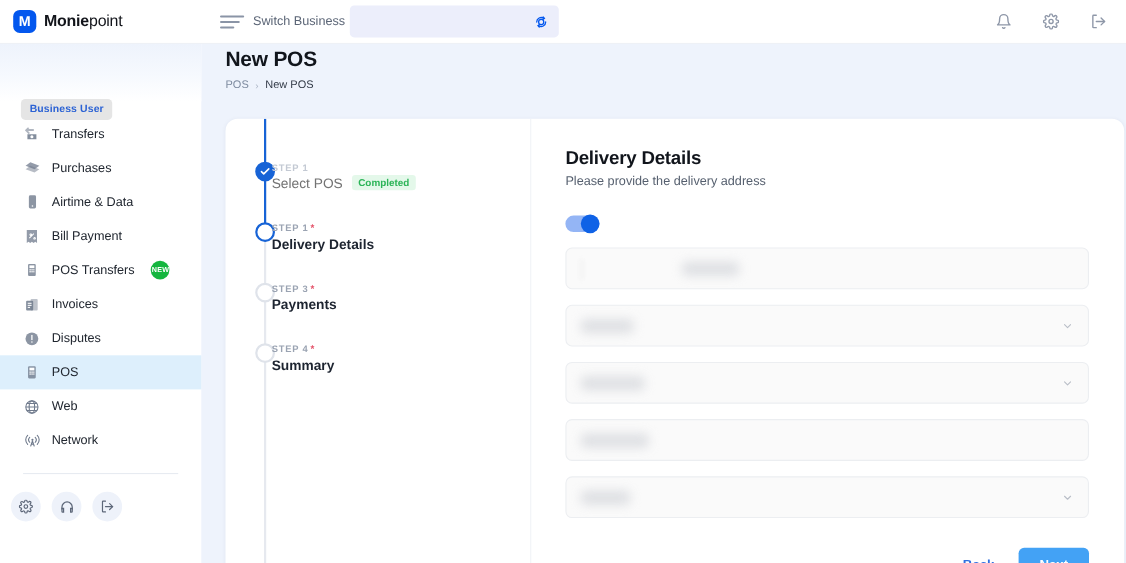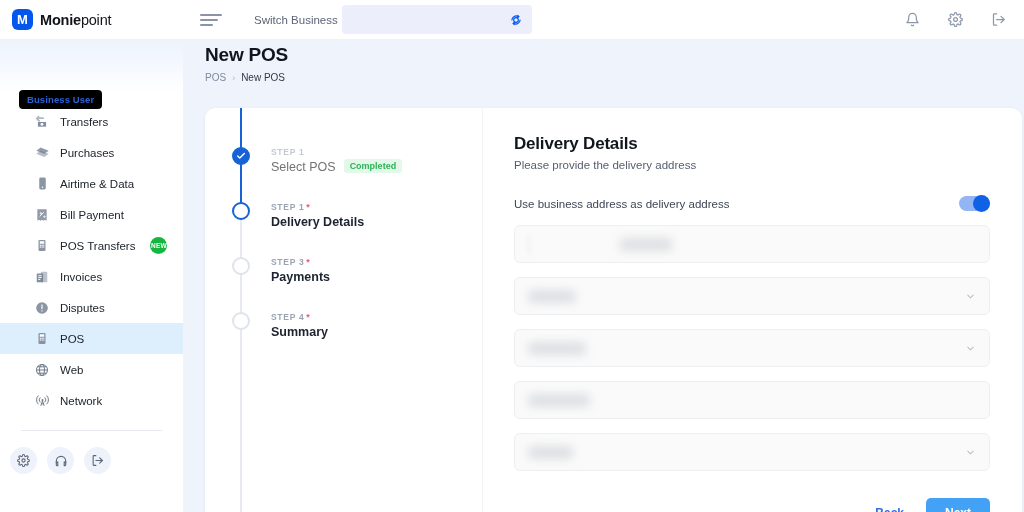--- a/index.html
+++ b/index.html
@@ -26,21 +26,21 @@
   .logo-text { font-size:14.5px; color:#12141a; letter-spacing:-0.2px; }
   .logo-text b { font-weight:bold; }
   .logo-text span { font-weight:normal; }
 
   .hamburger { margin-left:17px; width:22px; display:flex; flex-direction:column; gap:3px; cursor:pointer;}
   .hamburger i { display:block; height:2px; background:#8a94a6; border-radius:2px;}
   .hamburger i:nth-child(1){width:22px;}
   .hamburger i:nth-child(2){width:18px;}
   .hamburger i:nth-child(3){width:13px;}
 
-  .switch-biz { margin-left:32px; font-size:11.5px; color:#5b6576; white-space:nowrap; }
+  .switch-biz { margin-left:8px; font-size:11.5px; color:#5b6576; white-space:nowrap; }
   .biz-field {
     margin-left:4px; width:190px; height:29px; background:#eceefb;
     border-radius:4px; display:flex; align-items:center; justify-content:flex-end;
     padding-right:9px; cursor:pointer;
   }
   .biz-name { flex:1; font-size:11.5px; color:#6d7687; padding-left:10px;
               filter: blur(4px); opacity:0.25; }
   .swap-ic { color:#0357ee; display:flex; }
 
   .topbar-right { margin-left:auto; display:flex; align-items:center; gap:28px; padding-right:18px; }
@@ -52,27 +52,27 @@
     background:#ffffff; z-index: 15;
     display:flex; flex-direction:column;
   }
   .sb-fade {
     position:absolute; left:0; top:0; width:183px; height:52px;
     background:linear-gradient(180deg,#eef3fc 0%, #f6f9fe 55%, #ffffff 100%);
     pointer-events:none;
   }
   .badge-user {
     position:absolute; left:19px; top:50px;
-    background:#000000; color:#2b62d4; font-size:9.5px; font-weight:bold;
+    background:#e5e5e5; color:#2b62d4; font-size:9.5px; font-weight:bold;
     padding:4px 8px; border-radius:4px; letter-spacing:0.1px;
   }
   .nav-list { margin-top:66px; }
   .nav-item {
     height:31px; display:flex; align-items:center; gap:10px;
-    padding-left:34px; cursor:pointer; position:relative;
+    padding-left:21px; cursor:pointer; position:relative;
   }
   .nav-item.active { background:#ddeffc; }
   .nav-ic { width:16px; height:16px; display:flex; align-items:center; justify-content:center; color:#6f7a8c;}
   .nav-lbl { font-size:11.5px; color:#20262f; white-space:nowrap; }
   .nav-new {
     background:#15b63f; color:#fff; font-size:6.5px; font-weight:bold;
     border-radius:50%; width:17px; height:17px; line-height:17px;
     text-align:center; margin-left:5px; letter-spacing:0.2px;
   }
   .nav-section {
@@ -106,21 +106,21 @@
     position:absolute; left:35px; top:0; width:2px; height:420px; background:#e6e9ef;
   }
   .rail-done { position:absolute; left:35px; top:0; width:2px; height:105px; background:#1763d6; }
   .step { position:absolute; left:0; width:277px; display:flex; }
   .dot {
     position:absolute; left:27px; width:18px; height:18px; border-radius:50%;
     background:#fff; border:2px solid #dfe3ea; box-sizing:border-box;
   }
   .dot.done { background:#1763d6; border-color:#1763d6; display:flex; align-items:center; justify-content:center; }
   .dot.current { border-color:#1763d6; border-width:2px; }
-  .stxt { position:absolute; left:66px; }
+  .stxt { position:absolute; left:42px; }
   .s-num { font-size:8.5px; color:#9aa3b2; letter-spacing:0.7px; font-weight:bold; }
   .s-num.dim { color:#c3c9d3; }
   .s-req { color:#e5566d; font-size:9px; margin-left:2px; }
   .s-name { font-size:12.5px; color:#1d2430; font-weight:bold; margin-top:3px; }
   .s-name.dim { color:#737373; font-weight:normal; }
   .s-row { display:flex; align-items:center; gap:8px; }
   .pill-done {
     background:#e4f8ea; color:#2bb457; font-size:9px; font-weight:bold;
     padding:2px 6px; border-radius:3px;
   }
@@ -424,21 +424,20 @@
         </div>
       </div>
 
       <div class="card-split"></div>
 
       <div class="form">
         <div class="f-title">Delivery Details</div>
         <div class="f-sub">Please provide the delivery address</div>
 
         <div class="f-toggle-row">
-          <div class="f-toggle-lbl">Use business address as delivery address</div>
           <div class="switch">
               <div class="knob"></div>
             </div>
         </div>
 
         <div class="f-field">
           <div class="f-tiny"></div>
           <div class="f-blur" style="width:52px; margin-left:92px;"></div>
         </div>
 

